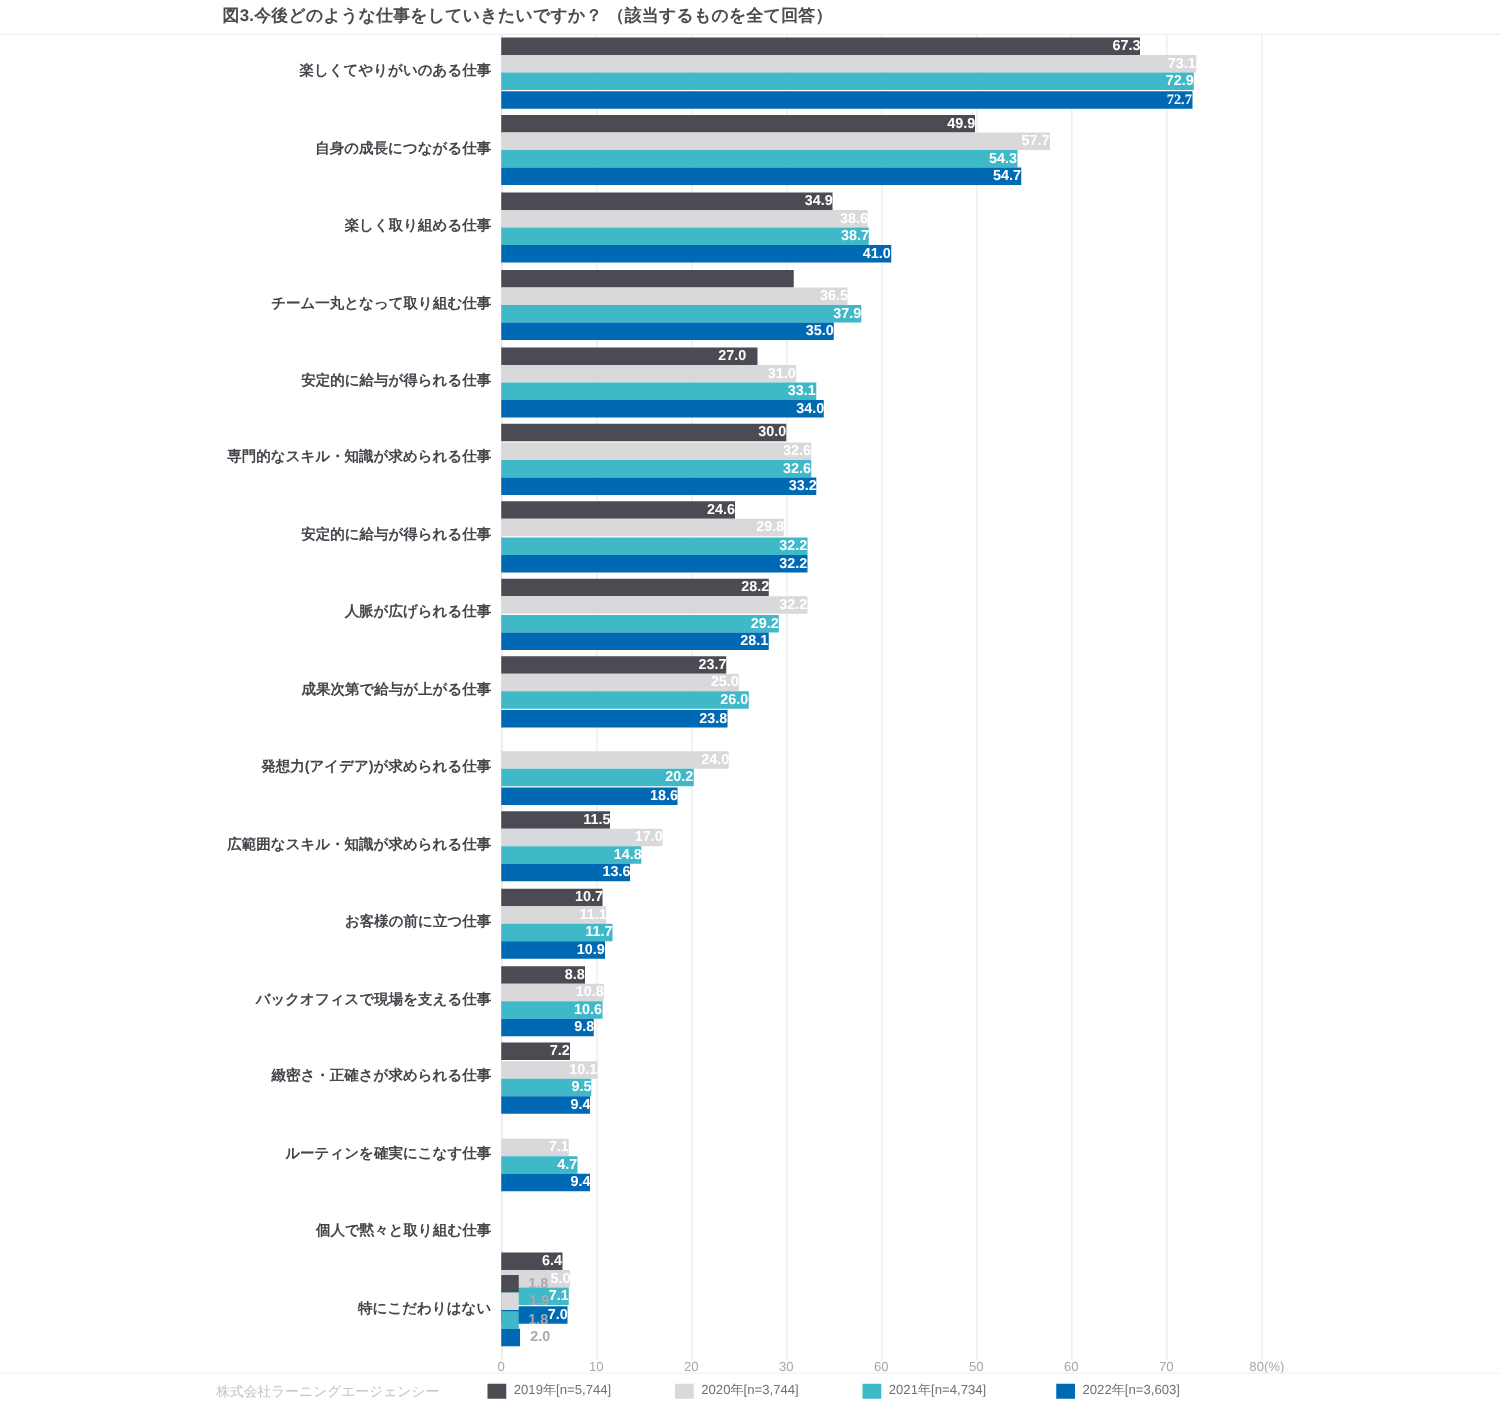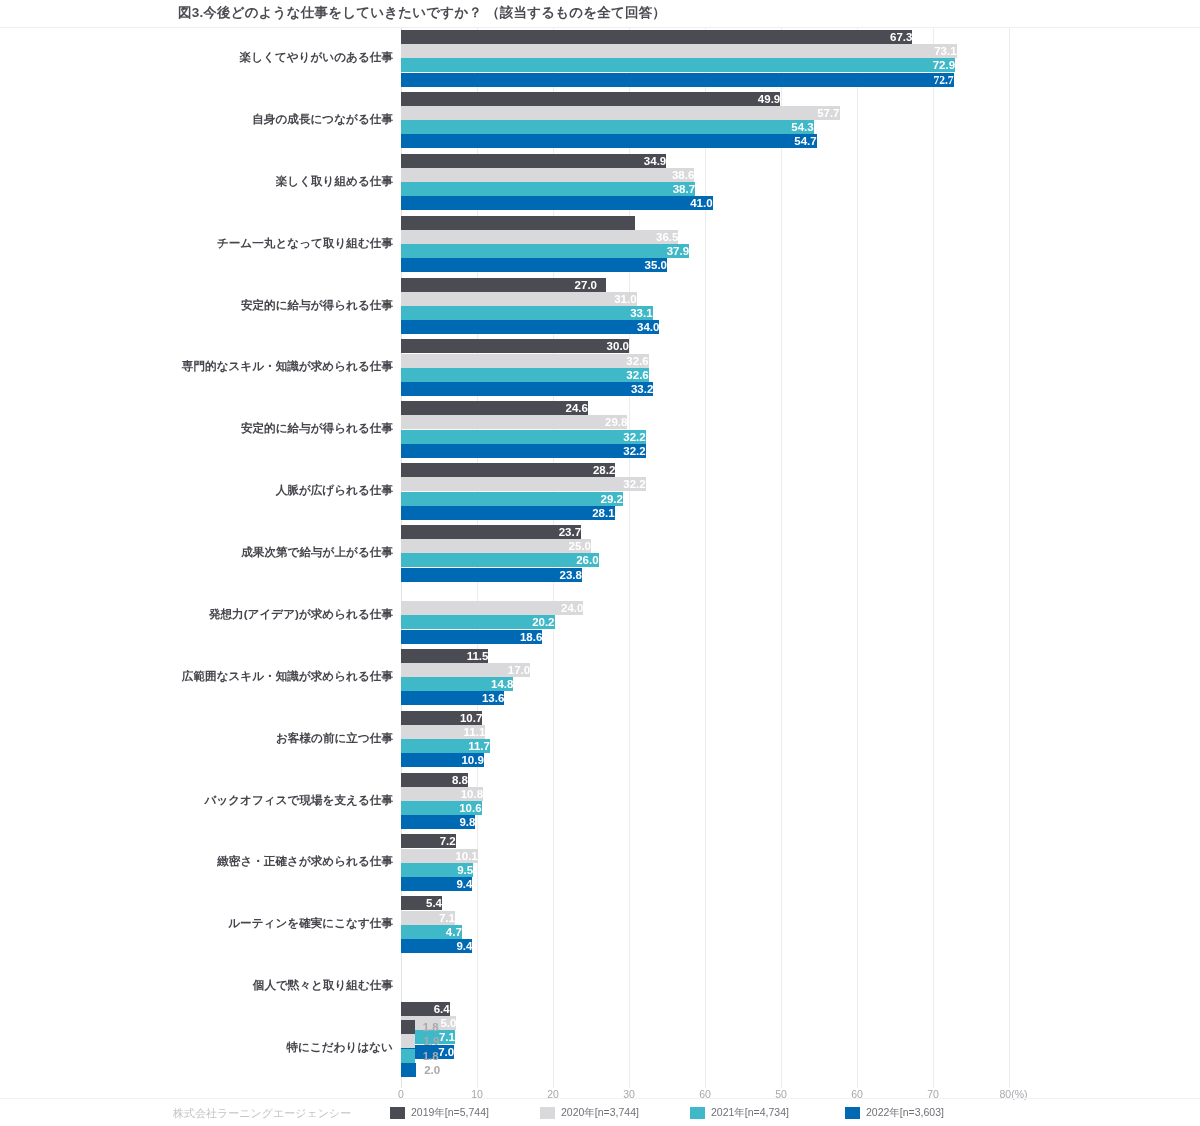--- a/index.html
+++ b/index.html
@@ -368,24 +368,20 @@
         <div class="bar s2" style="width: 72.2px;"></div>
         <div class="vlabel inside" style="width: 72.2px; left: 0px; text-align: right;">9.5</div>
       </div>
       <div class="bar-row" style="top: 42.6px; width: 608px;">
         <div class="bar s3" style="width: 71.44px;"></div>
         <div class="vlabel inside" style="width: 71.44px; left: 0px; text-align: right;">9.4</div>
       </div>
     </div>
     <div class="cat-label" style="left: 48px; width: 345px; top: 855.471px;">緻密さ・正確さが求められる仕事</div>
     <div class="group" style="top: 896.353px; left: 401px; width: 608px; height: 58px;">
-      <div class="bar-row" style="top: 0px; width: 608px;">
-        <div class="bar s0" style="width: 41.04px;"></div>
-        <div class="vlabel inside" style="width: 41.04px; left: 0px; text-align: right;">5.4</div>
-      </div>
       <div class="bar-row" style="top: 14.2px; width: 608px;">
         <div class="bar s1" style="width: 53.96px;"></div>
         <div class="vlabel inside" style="width: 53.96px; left: 0px; text-align: right;">7.1</div>
       </div>
       <div class="bar-row" style="top: 28.4px; width: 608px;">
         <div class="bar s2" style="width: 60.8px;"></div>
         <div class="vlabel inside" style="width: 60.8px; left: 0px; text-align: right;">4.7</div>
       </div>
       <div class="bar-row" style="top: 42.6px; width: 608px;">
         <div class="bar s3" style="width: 71.44px;"></div>

